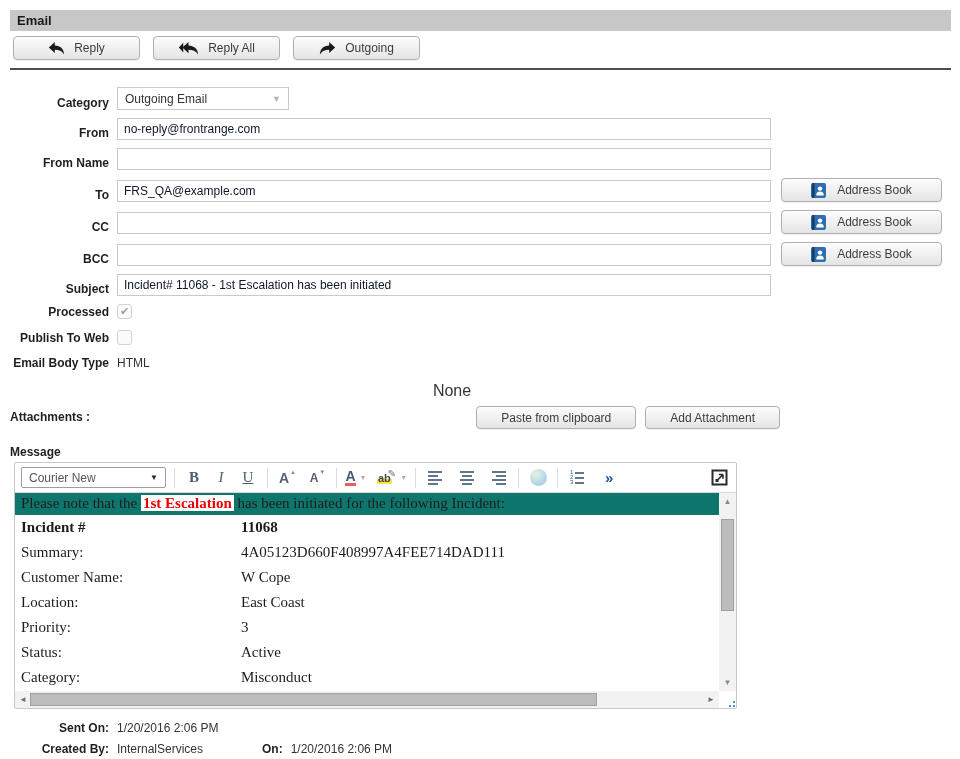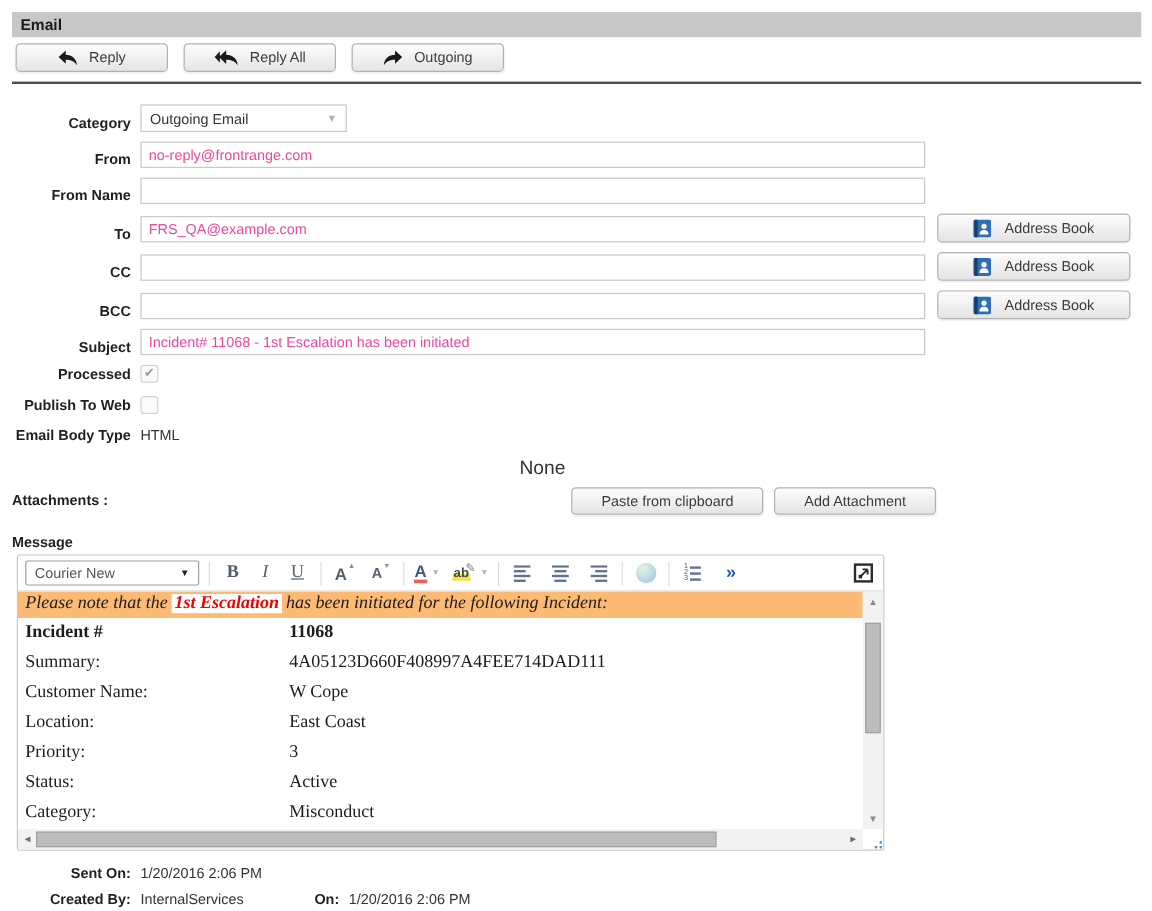--- a/index.html
+++ b/index.html
@@ -13,21 +13,21 @@
   .action-row { margin-top:5px; margin-left:3px; display:flex; gap:13px; }
   .btn { height:24px; border:1px solid #b0b0b0; border-radius:4px; background:linear-gradient(#fdfdfd,#e4e4e4); font-size:12px; color:#3c3c3c; display:inline-flex; align-items:center; justify-content:center; cursor:default; box-shadow:0 1px 1px rgba(0,0,0,.06); }
   .abtn { width:127px; gap:9px; }
   .abtn svg { flex:none; }
   .rule { width:941px; border-top:2px solid #4d4d4d; margin-top:8px; }
 
   
   .form { margin-top:17px; }
   .frow { display:flex; align-items:flex-end; margin-bottom:8px; }
   .flabel { width:107px; flex:none; text-align:right; padding-right:8px; font-weight:bold; font-size:12px; color:#1f1f1f; }
-  .tinput { width:654px; height:22px; border:1px solid #c9c9c9; background:#fff; padding:0 6px; font-size:12px; color:#ec4899; font-family:"Liberation Sans",sans-serif; }
+  .tinput { width:654px; height:22px; border:1px solid #c9c9c9; background:#fff; padding:0 6px; font-size:12px; color:#0f172a; font-family:"Liberation Sans",sans-serif; }
   .selectbox { width:172px; height:23px; border:1px solid #c9c9c9; background:#fff; display:flex; align-items:center; justify-content:space-between; padding:0 7px; font-size:12px; color:#333; }
   .selectbox .caret { color:#b5b5b5; font-size:9px; }
   .ab-btn { margin-left:10px; width:161px; height:24px; gap:11px; }
   .checkbox { width:15px; height:15px; border:1px solid #d2d2d2; border-radius:3px; background:#fbfbfb; font-size:11px; line-height:13px; text-align:center; color:#9c9c9c; }
   .cb-row { margin-bottom:11px; }
   .plain-val { font-size:12px; color:#333; }
 
   
   .attach { position:relative; margin-top:12px; }
   .none-line { margin-left:115px; width:654px; text-align:center; font-size:16px; color:#333; }
@@ -56,21 +56,21 @@
   .hl-pen { font-size:10px; color:#777; margin-left:-4px; position:relative; top:-4px; }
   .globe { width:17px; height:17px; border-radius:50%; background:radial-gradient(circle at 35% 30%, #dff0d8, #a8cfe4 55%, #86b0cc); opacity:.8; display:inline-block; }
   .numlist { display:flex; align-items:center; gap:2px; }
   .numlist .nums { font-size:6px; line-height:5px; color:#3a5a9a; text-align:right; }
   .numlist .bars i { display:block; width:9px; height:2px; background:#63758a; margin:3px 0; }
   .more { font-size:15px; font-weight:bold; color:#1f57a4; }
   .fullscreen { margin-left:auto; }
 
   .econtent { position:relative; height:215px; }
   .ebody { position:absolute; left:0; top:0; right:17px; height:198px; overflow:hidden; font-family:"Liberation Serif",serif; font-size:15px; color:#1c1c1c; }
-  .intro { background:#fdba74; padding:2px 4px 3px 6px; line-height:17px;font-style:italic; }
+  .intro { background:#0f766e; padding:2px 4px 3px 6px; line-height:17px; }
   .hl-red { color:#ee0000; font-weight:bold; background:#fff; padding:0 2px; }
   .mrow { display:flex; padding-left:6px; line-height:25px; }
   .mlabel { width:220px; flex:none; }
   .mrow.bold { font-weight:bold; }
 
   .vscroll { position:absolute; right:0; top:0; width:17px; height:198px; background:#f2f2f2; }
   .vthumb { position:absolute; left:2px; top:26px; width:13px; height:92px; background:#bcbcbc; border:1px solid #a0a0a0; }
   .sarrow { position:absolute; font-size:8px; color:#8a8a8a; width:17px; text-align:center; }
   .hscroll { position:absolute; left:0; bottom:0; right:17px; height:17px; background:#f2f2f2; }
   .hthumb { position:absolute; left:15px; top:2px; height:13px; width:567px; background:#bcbcbc; border:1px solid #a0a0a0; }

